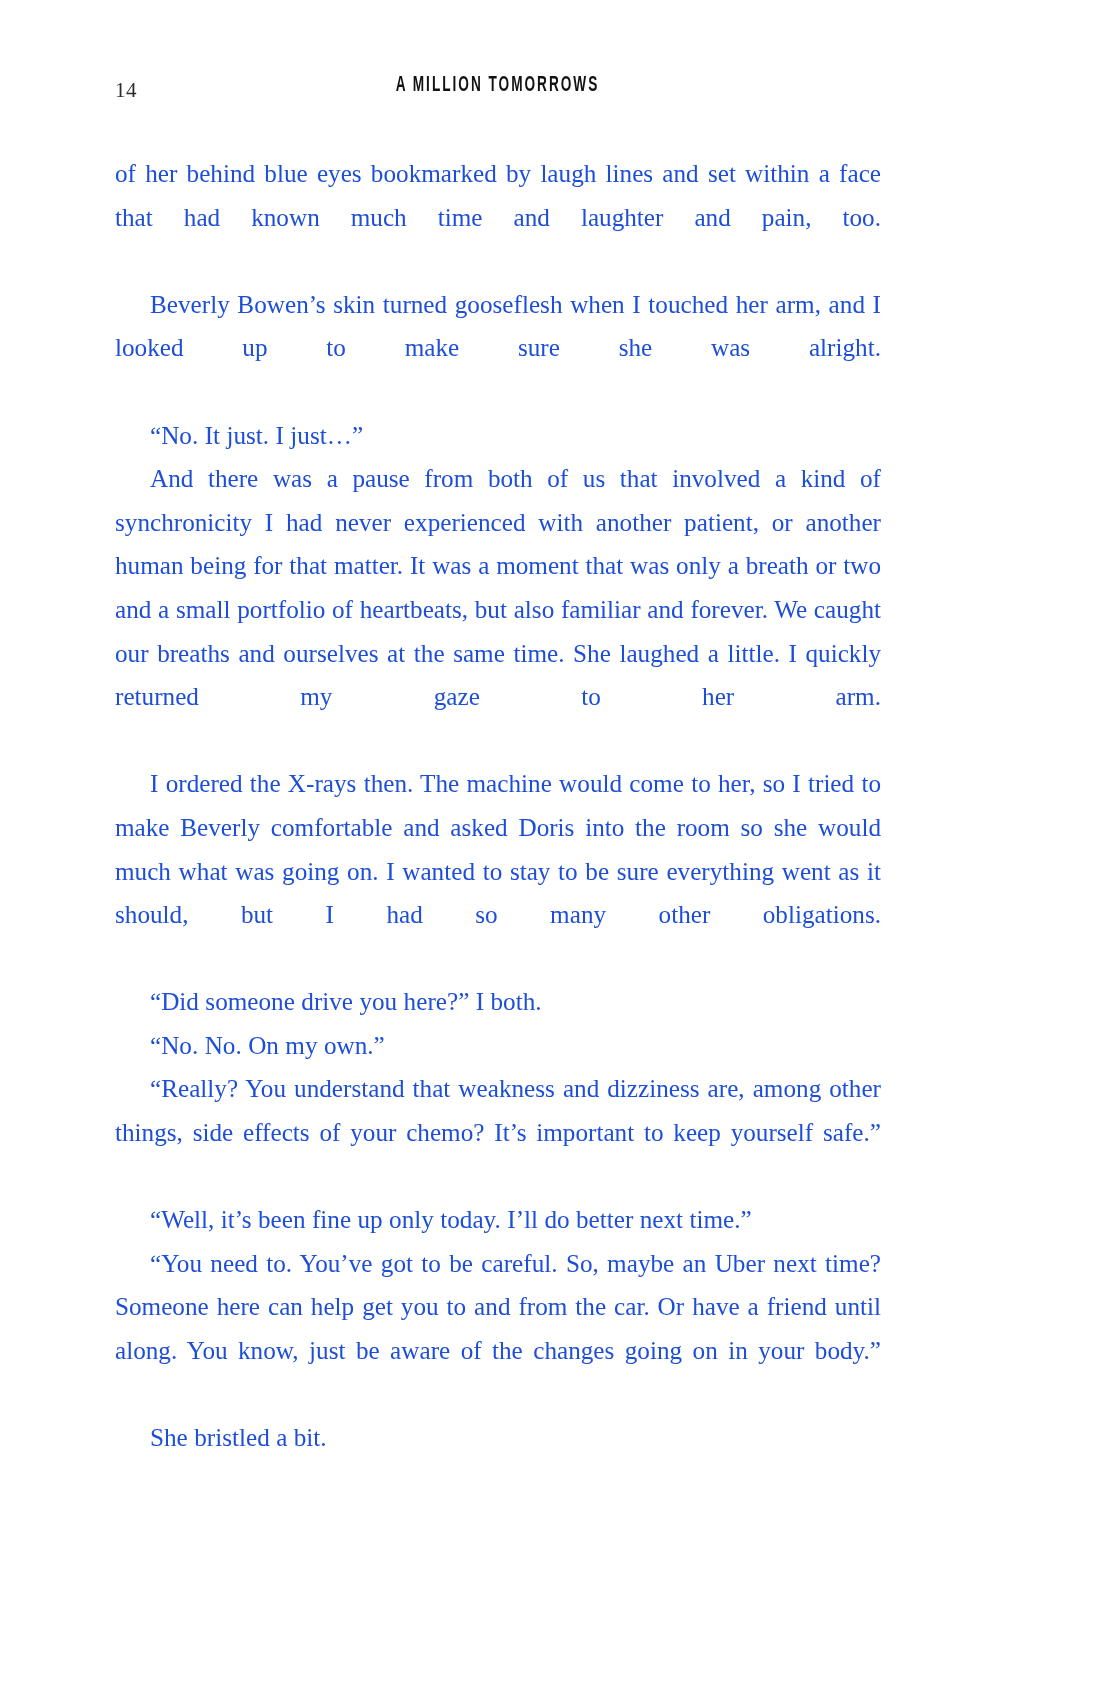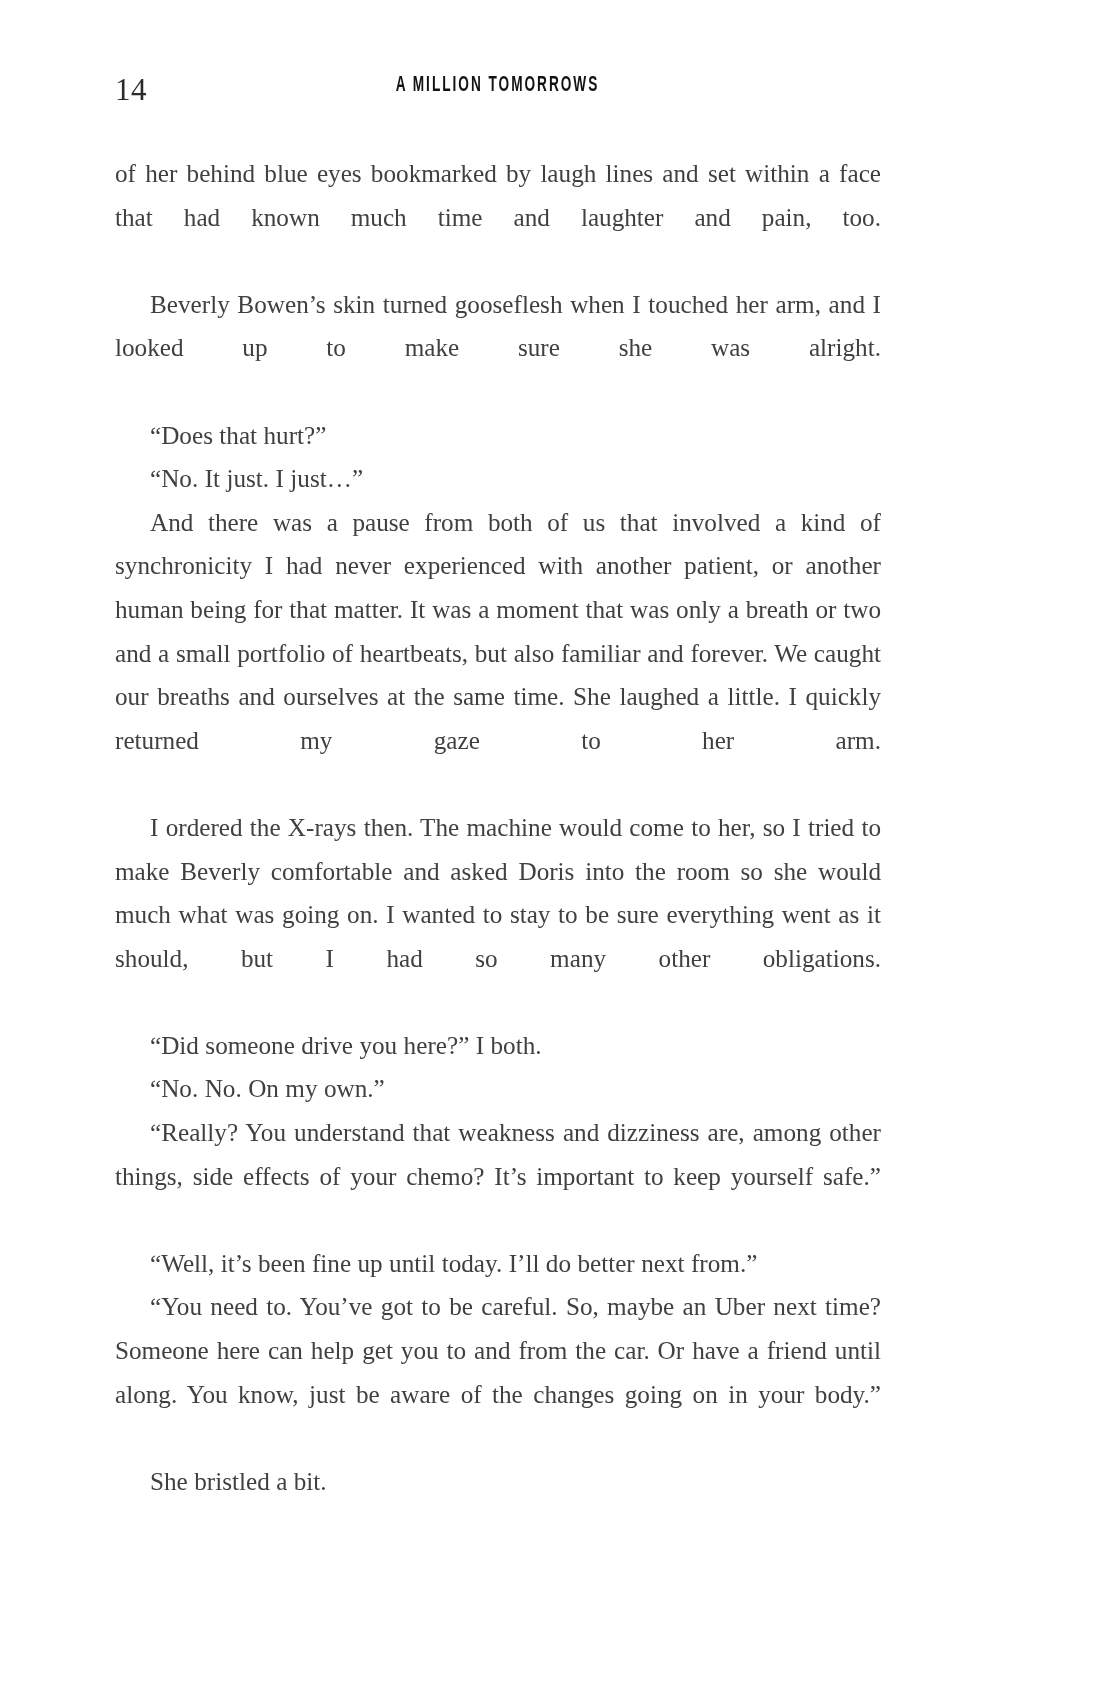--- a/index.html
+++ b/index.html
@@ -31,21 +31,21 @@
     width: 765px;
     height: 34px;
     display: block;
   }
 
   .folio {
     position: absolute;
     left: 0;
     top: 6px;
     font-family: "Liberation Serif", "DejaVu Serif", serif;
-    font-size: 31px;
+    font-size: 21px;
     line-height: 28px;
     color: #2b2b2b;
     letter-spacing: 0.5px;
     font-weight: 400;
   }
 
   .book-title {
     position: absolute;
     left: 0;
     right: 0;
@@ -71,21 +71,21 @@
   }
 
   .para {
     margin: 0;
     font-size: 25.2px;
     line-height: 43.6px;
     text-align: justify;
     text-justify: inter-word;
     -webkit-hyphens: none;
     hyphens: none;
-    color: #404040;
+    color: #1d4ed8;
     font-family: "Liberation Serif", "DejaVu Serif", serif;
     word-spacing: 0.1px;
   }
 
   .para.indent {
     text-indent: 35px;
   }
 
   
   .para:after {
@@ -110,25 +110,24 @@
 <div class="page">
 
   <div class="running-head">
     <div class="folio">14</div>
     <div class="book-title">A MILLION TOMORROWS</div>
   </div>
 
   <div class="textblock">
     <p class="para">of her behind blue eyes bookmarked by laugh lines and set within a face that had known much time and laughter and pain, too.</p>
     <p class="para indent">Beverly Bowen’s skin turned gooseflesh when I touched her arm, and I looked up to make sure she was alright.</p>
-    <p class="para indent short">“Does that hurt?”</p>
     <p class="para indent short">“No. It just. I just…”</p>
     <p class="para indent">And there was a pause from both of us that involved a kind of synchronicity I had never experienced with another patient, or another human being for that matter. It was a moment that was only a breath or two and a small portfolio of heartbeats, but also familiar and forever. We caught our breaths and ourselves at the same time. She laughed a little. I quickly returned my gaze to her arm.</p>
     <p class="para indent">I ordered the X-rays then. The machine would come to her, so I tried to make Beverly comfortable and asked Doris into the room so she would much what was going on. I wanted to stay to be sure everything went as it should, but I had so many other obligations.</p>
     <p class="para indent short">“Did someone drive you here?” I both.</p>
     <p class="para indent short">“No. No. On my own.”</p>
     <p class="para indent">“Really? You understand that weakness and dizziness are, among other things, side effects of your chemo? It’s important to keep yourself safe.”</p>
-    <p class="para indent short">“Well, it’s been fine up until today. I’ll do better next from.”</p>
+    <p class="para indent short">“Well, it’s been fine up only today. I’ll do better next time.”</p>
     <p class="para indent">“You need to. You’ve got to be careful. So, maybe an Uber next time? Someone here can help get you to and from the car. Or have a friend until along. You know, just be aware of the changes going on in your body.”</p>
     <p class="para indent short">She bristled a bit.</p>
   </div>
 
 </div>
 
 </body></html>

